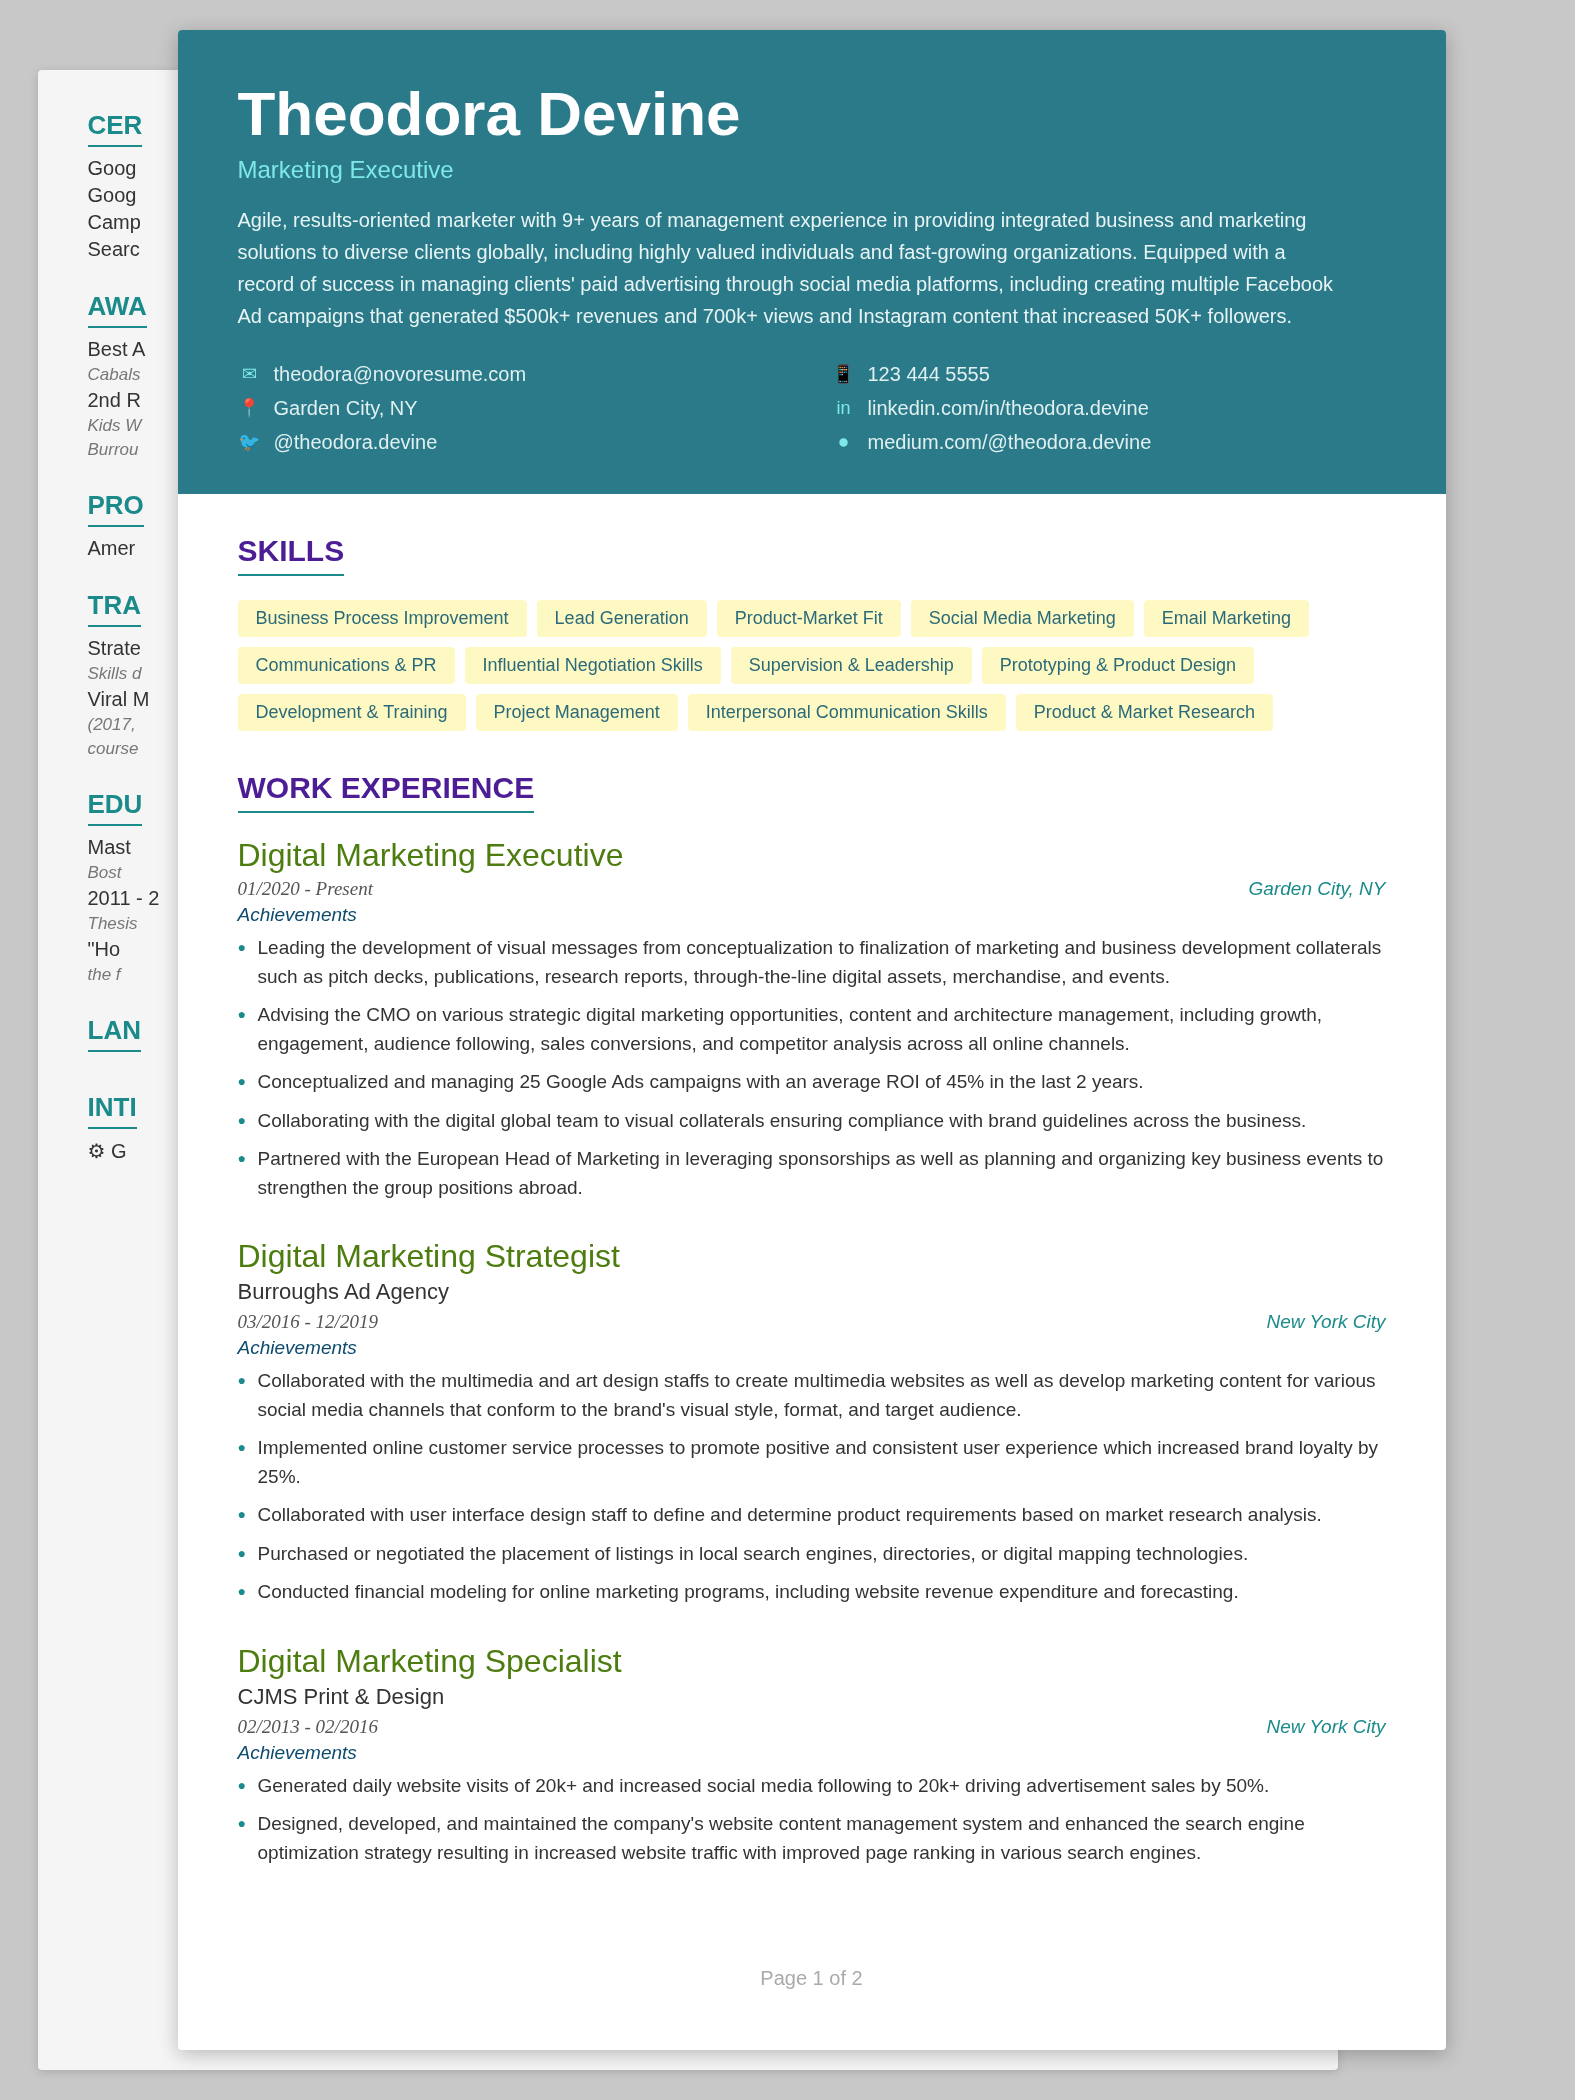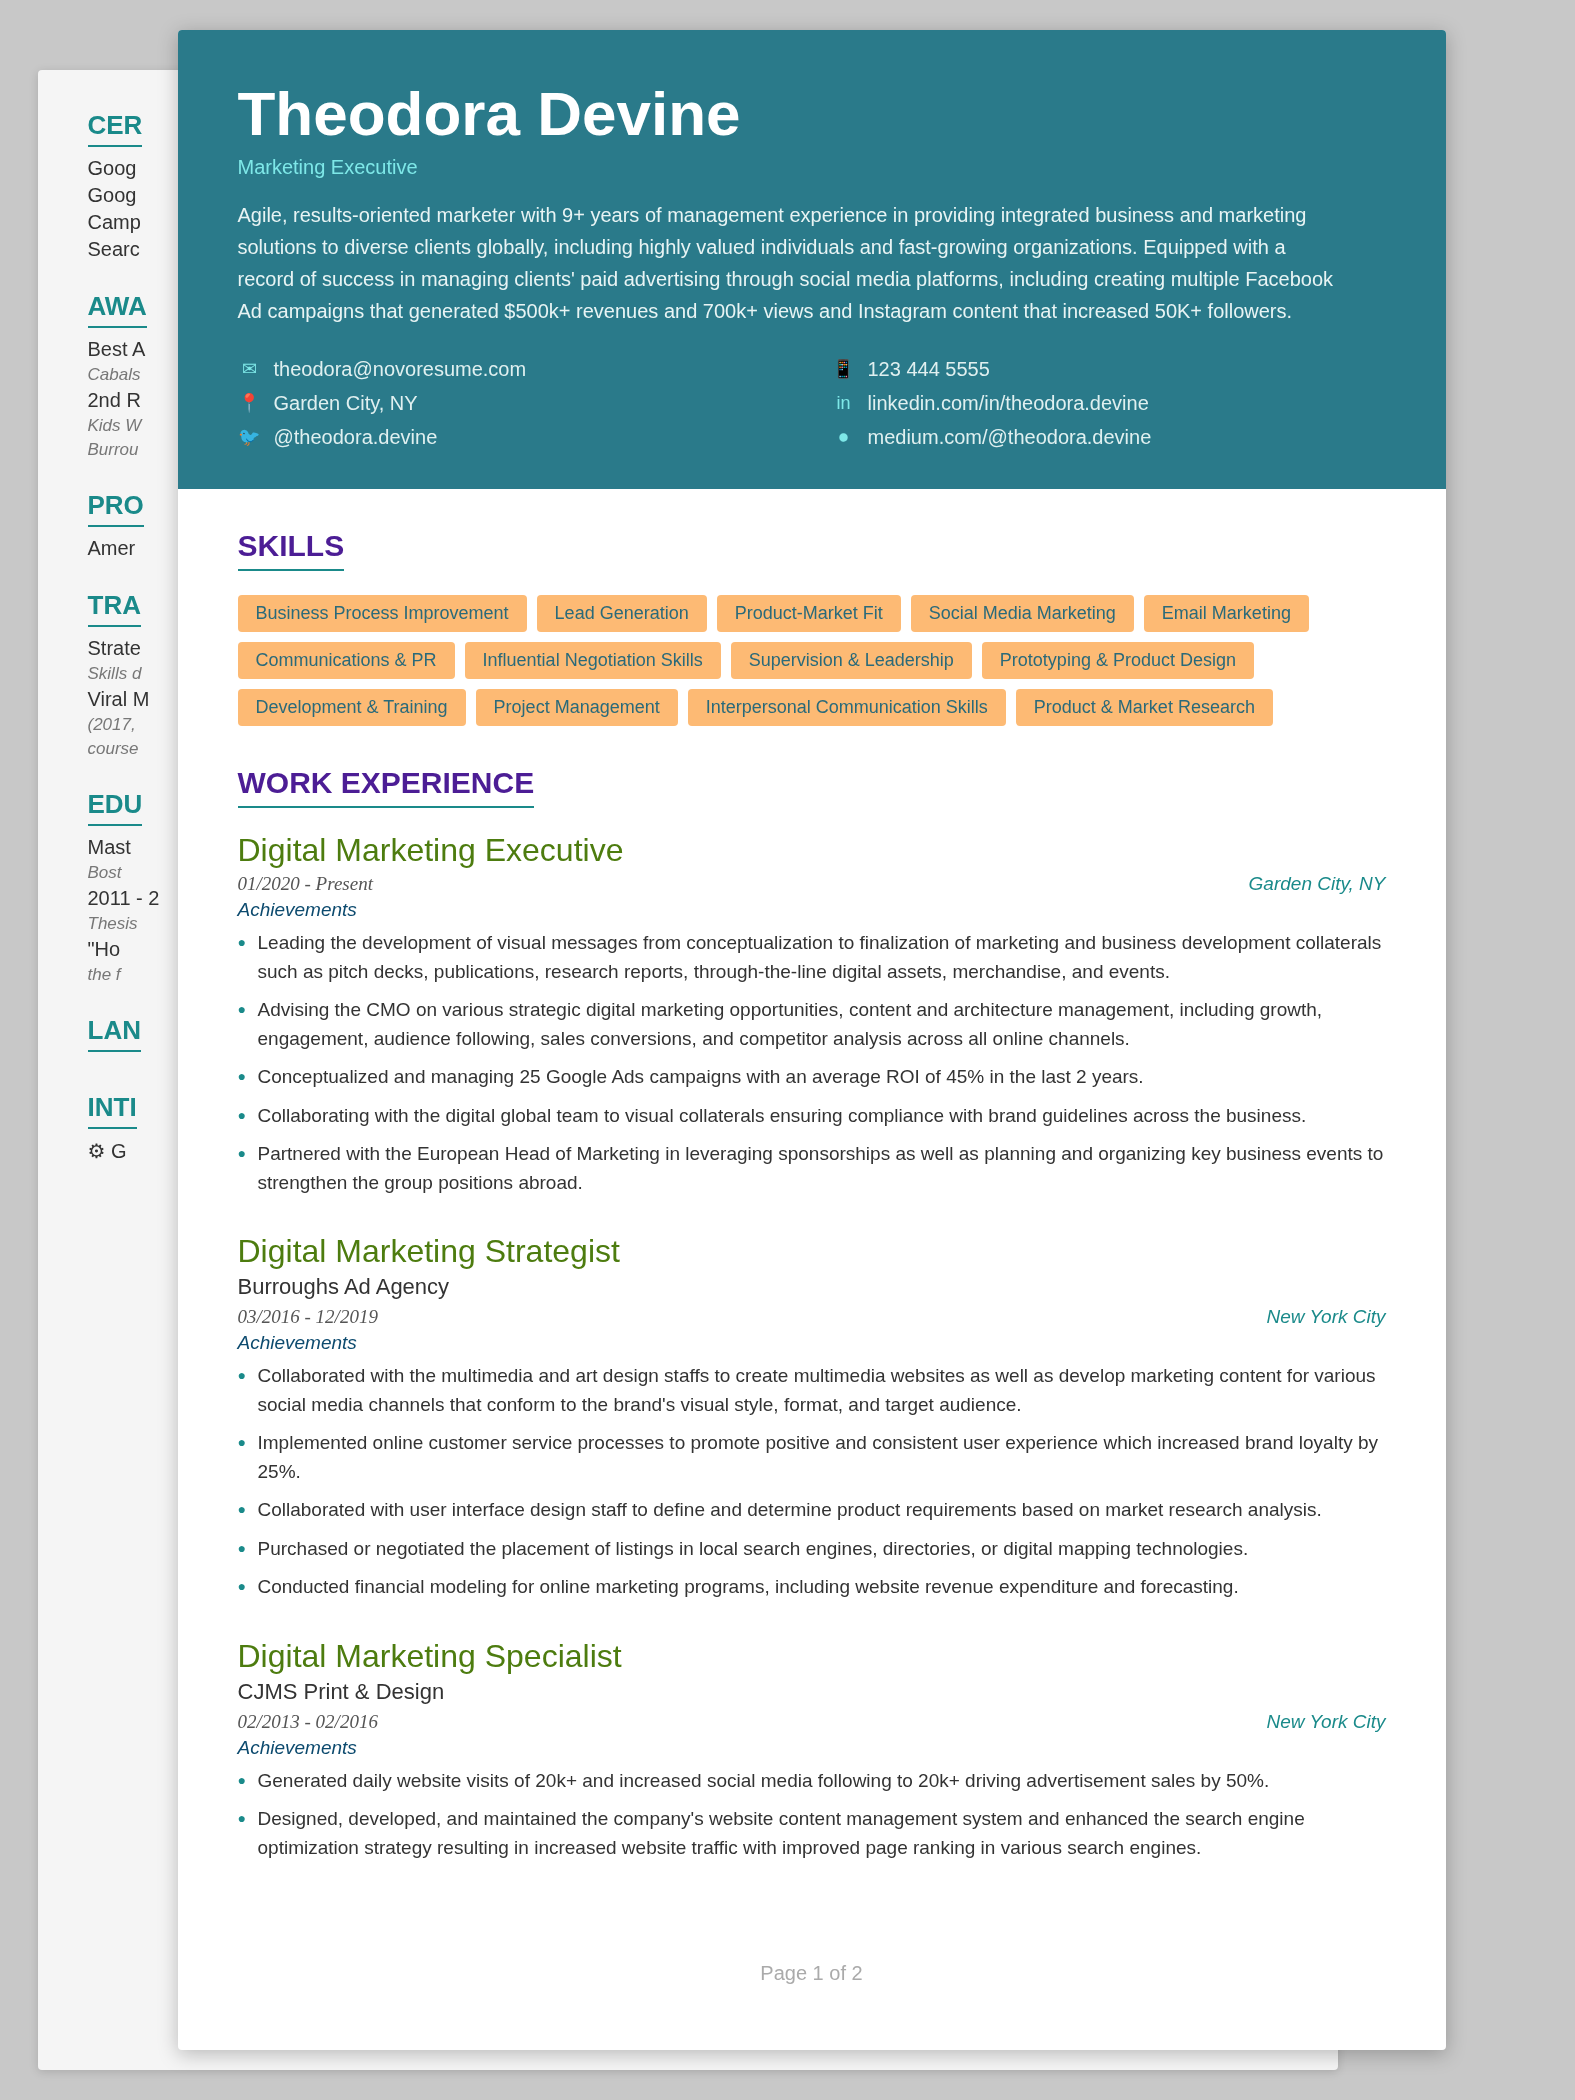--- a/index.html
+++ b/index.html
@@ -97,21 +97,21 @@
 
     .header-name {
       font-size: 62px;
       font-weight: bold;
       color: white;
       line-height: 1.1;
       margin-bottom: 8px;
     }
 
     .header-title {
-      font-size: 20px;
+      font-size: 24px;
       color: #7ee8e8;
       margin-bottom: 20px;
     }
 
     .header-summary {
       font-size: 20px;
       line-height: 1.6;
       color: #e8f4f4;
       max-width: 1100px;
       margin-bottom: 30px;
@@ -163,21 +163,21 @@
     }
 
     
     .skills-grid {
       display: flex;
       flex-wrap: wrap;
       gap: 10px;
     }
 
     .skill-tag {
-      background: #fdba74;
+      background: #fef9c3;
       color: #2a6a7a;
       padding: 8px 18px;
       border-radius: 4px;
       font-size: 18px;
       white-space: nowrap;
     }
 
     
     .job-block {
       margin-bottom: 36px;

